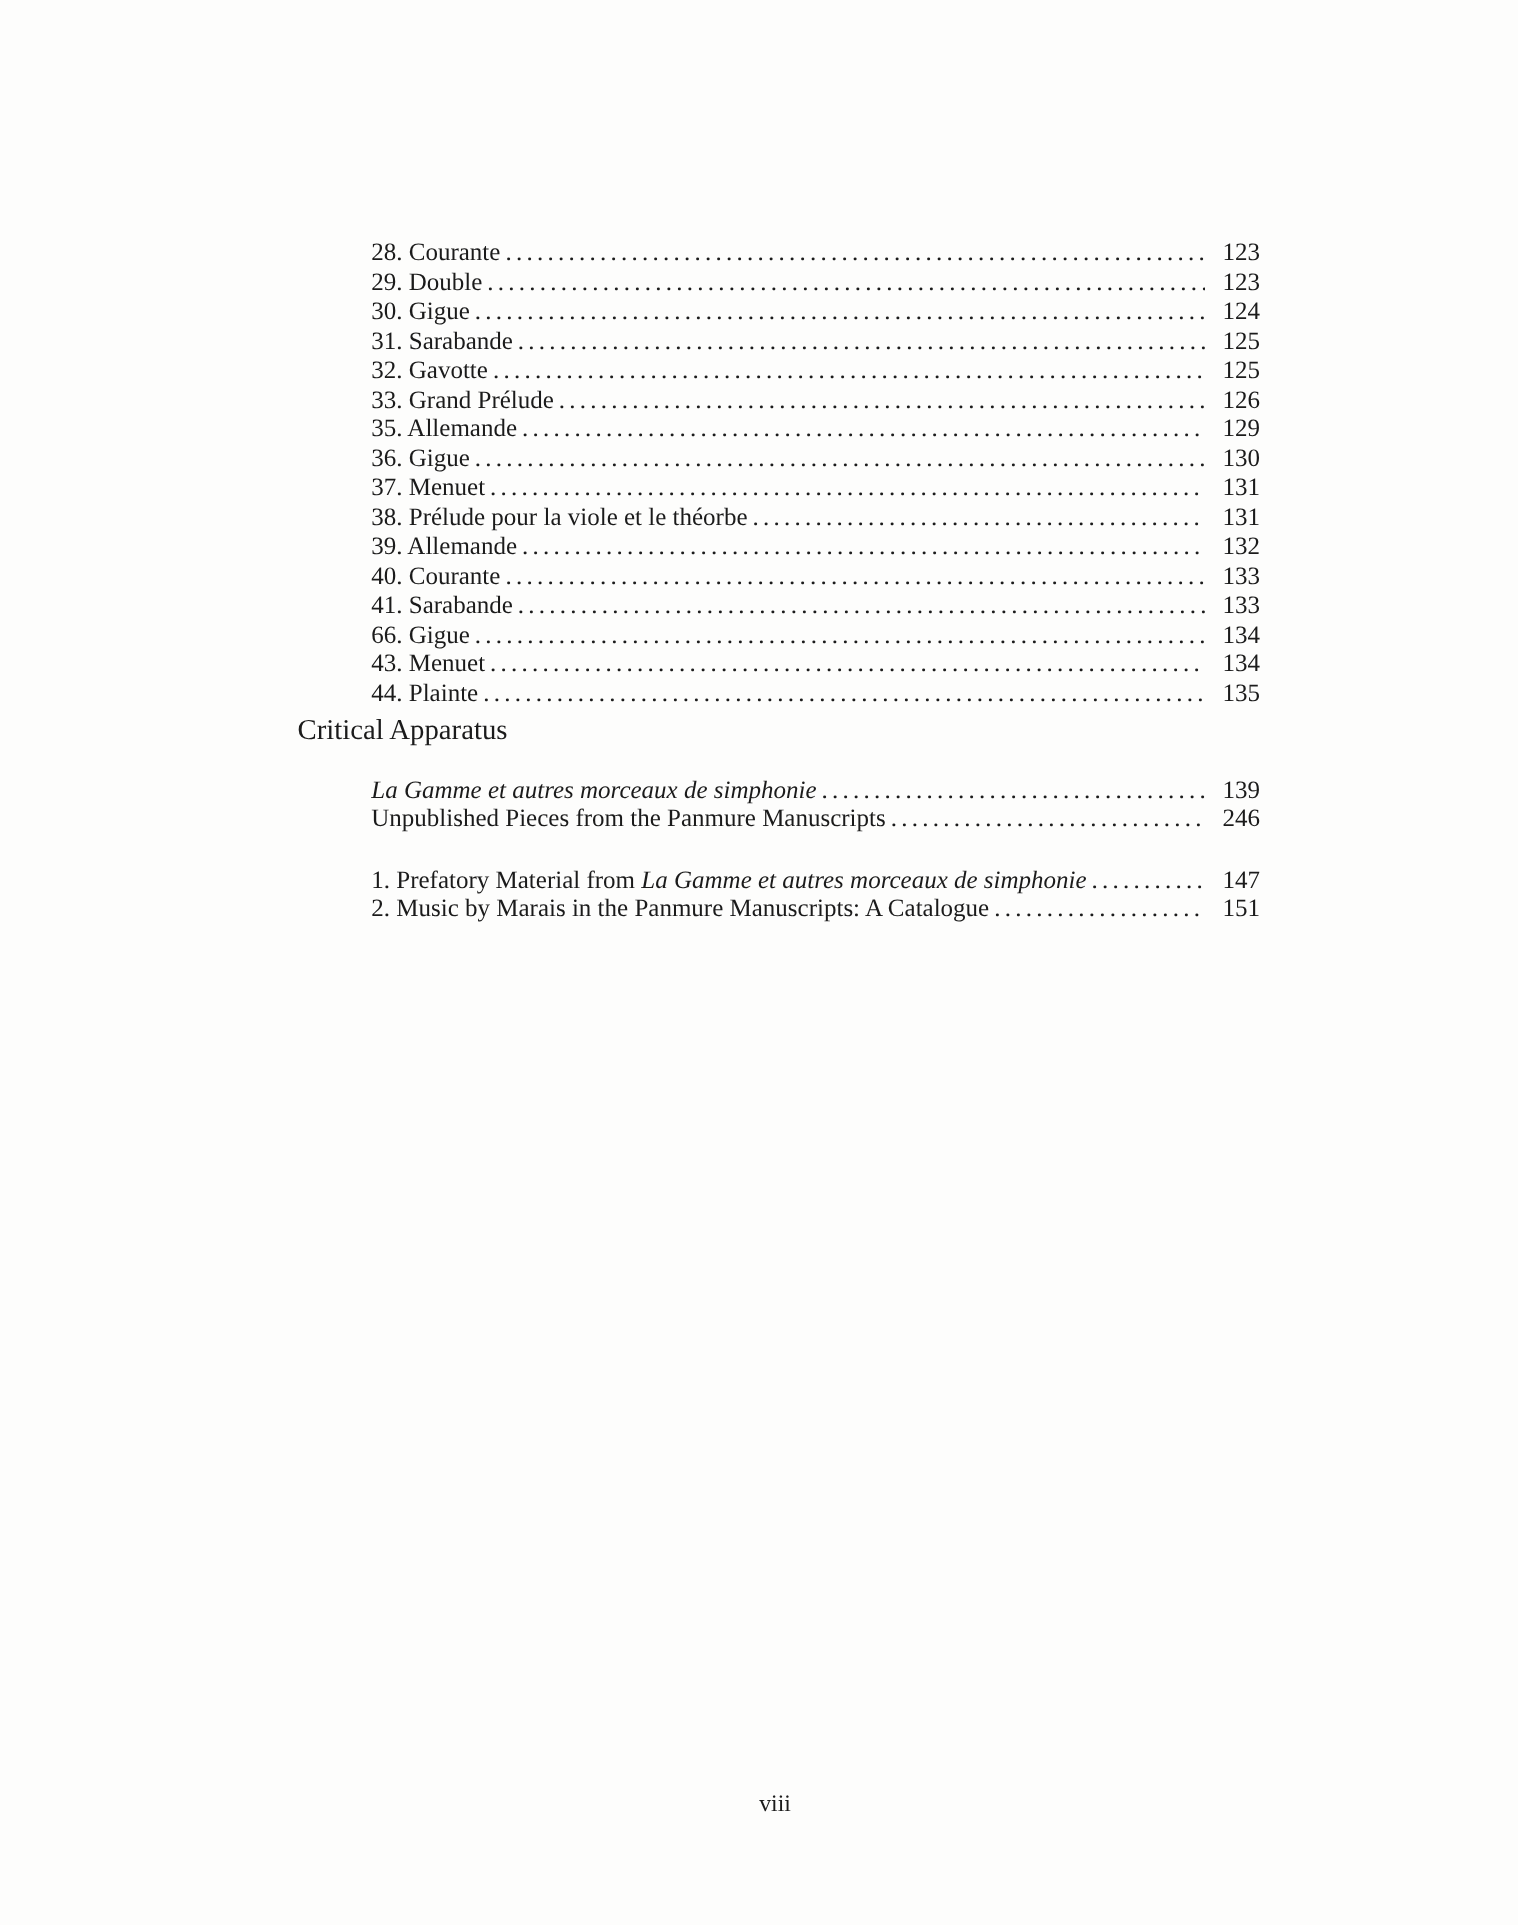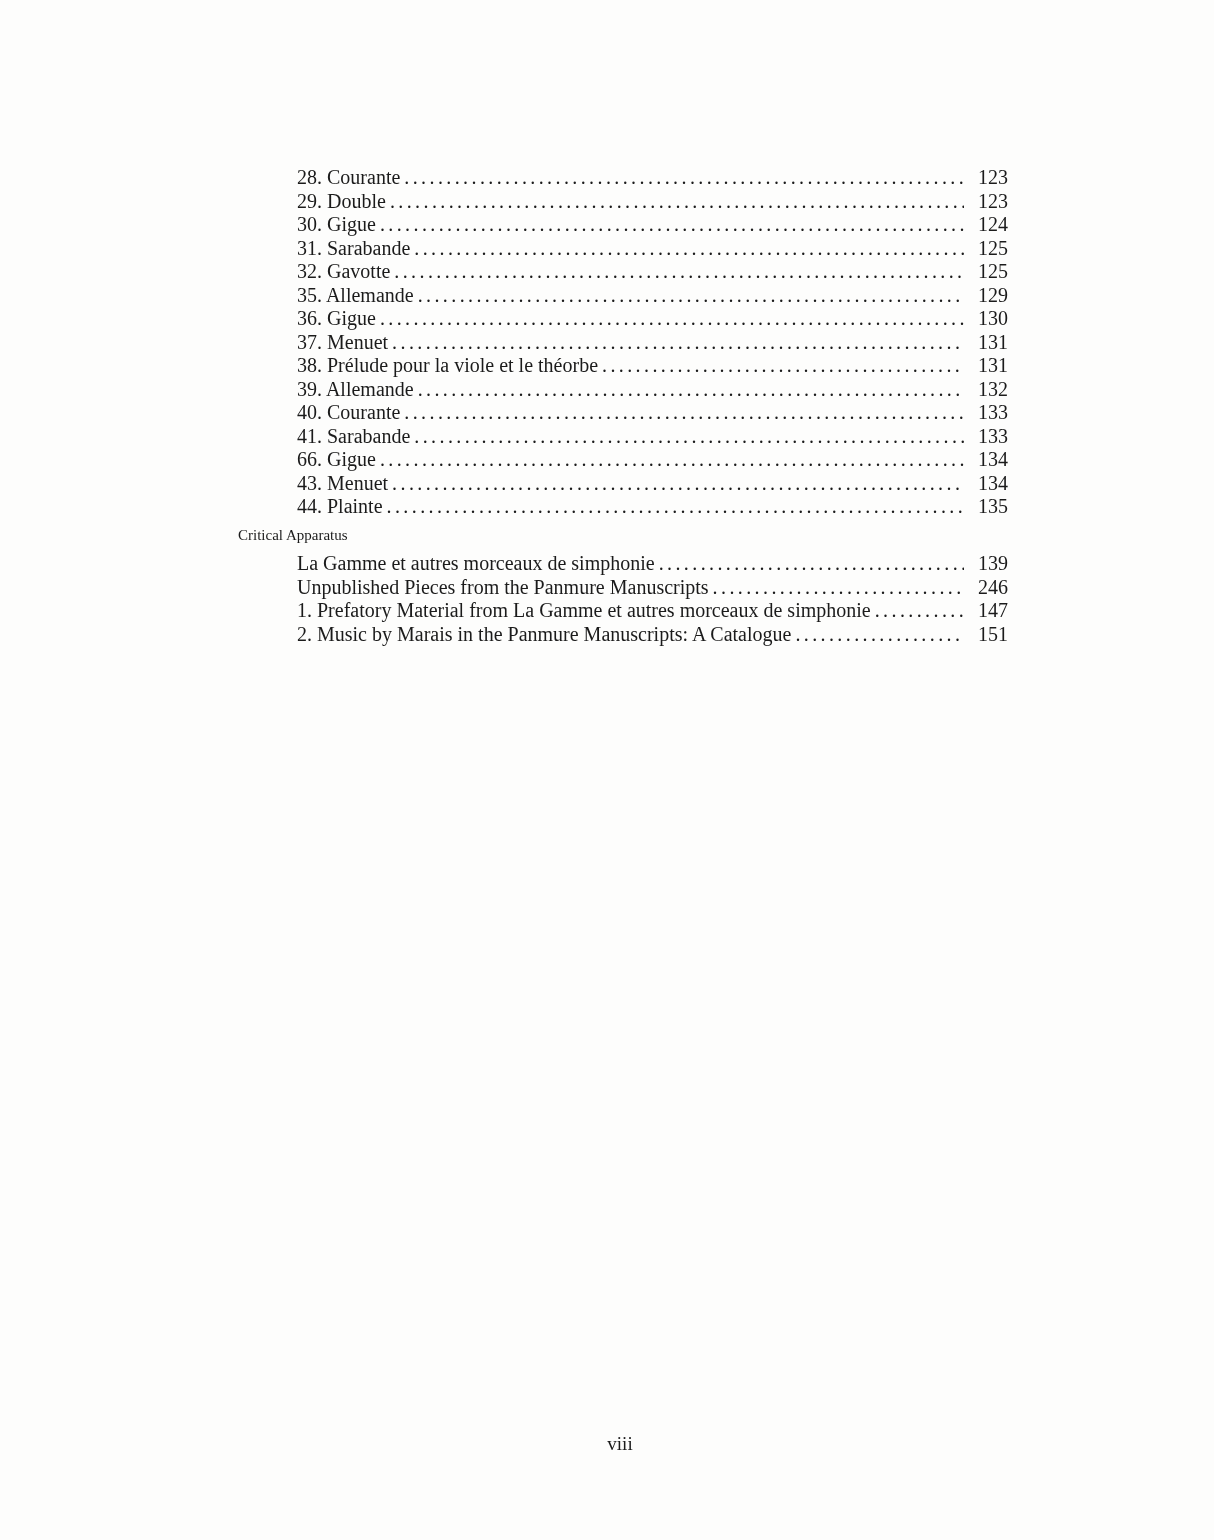--- a/index.html
+++ b/index.html
@@ -10,34 +10,34 @@
     font-family: "Liberation Serif", "DejaVu Serif", serif;
     color: #1b1b1b;
     overflow: hidden;
   }
   .toc-block {
     position: absolute;
     left: 238px; top: 166px;
     width: 770px;
   }
   .section-heading {
-    font-size: 15px;
+    font-size: 23px;
     line-height: 23.5px;
     margin: 5px 0 5px 0;
     white-space: nowrap;
   }
-  .section-entries { margin-left: 59px; }
+  .section-entries { margin-left: 59px; margin-top: 25px; }
   .toc-row {
     display: flex;
     align-items: baseline;
     font-size: 20px;
     line-height: 23.5px;
   }
   .toc-label { white-space: nowrap; flex: 0 0 auto; }
-  .italic { }
+  .italic { font-style: italic; }
   .toc-dots {
     flex: 1 1 auto;
     overflow: hidden;
     white-space: nowrap;
     margin: 0 10px 0 4px;
     min-width: 0;
   }
   .toc-dots::after {
     content: "..........................................................................................................................................................";
     letter-spacing: 3.4px;
@@ -86,20 +86,25 @@
     <span class="toc-dots"></span>
     <span class="toc-page">125</span>
   </div>
 
   <div class="toc-row">
     <span class="toc-label"><span>32. Gavotte</span></span>
     <span class="toc-dots"></span>
     <span class="toc-page">125</span>
   </div>
 
+  <div class="toc-row">
+    <span class="toc-label"><span>33. Grand Prélude</span></span>
+    <span class="toc-dots"></span>
+    <span class="toc-page">126</span>
+  </div>
 
 
   <div class="toc-row">
     <span class="toc-label"><span>35. Allemande</span></span>
     <span class="toc-dots"></span>
     <span class="toc-page">129</span>
   </div>
 
   <div class="toc-row">
     <span class="toc-label"><span>36. Gigue</span></span>

